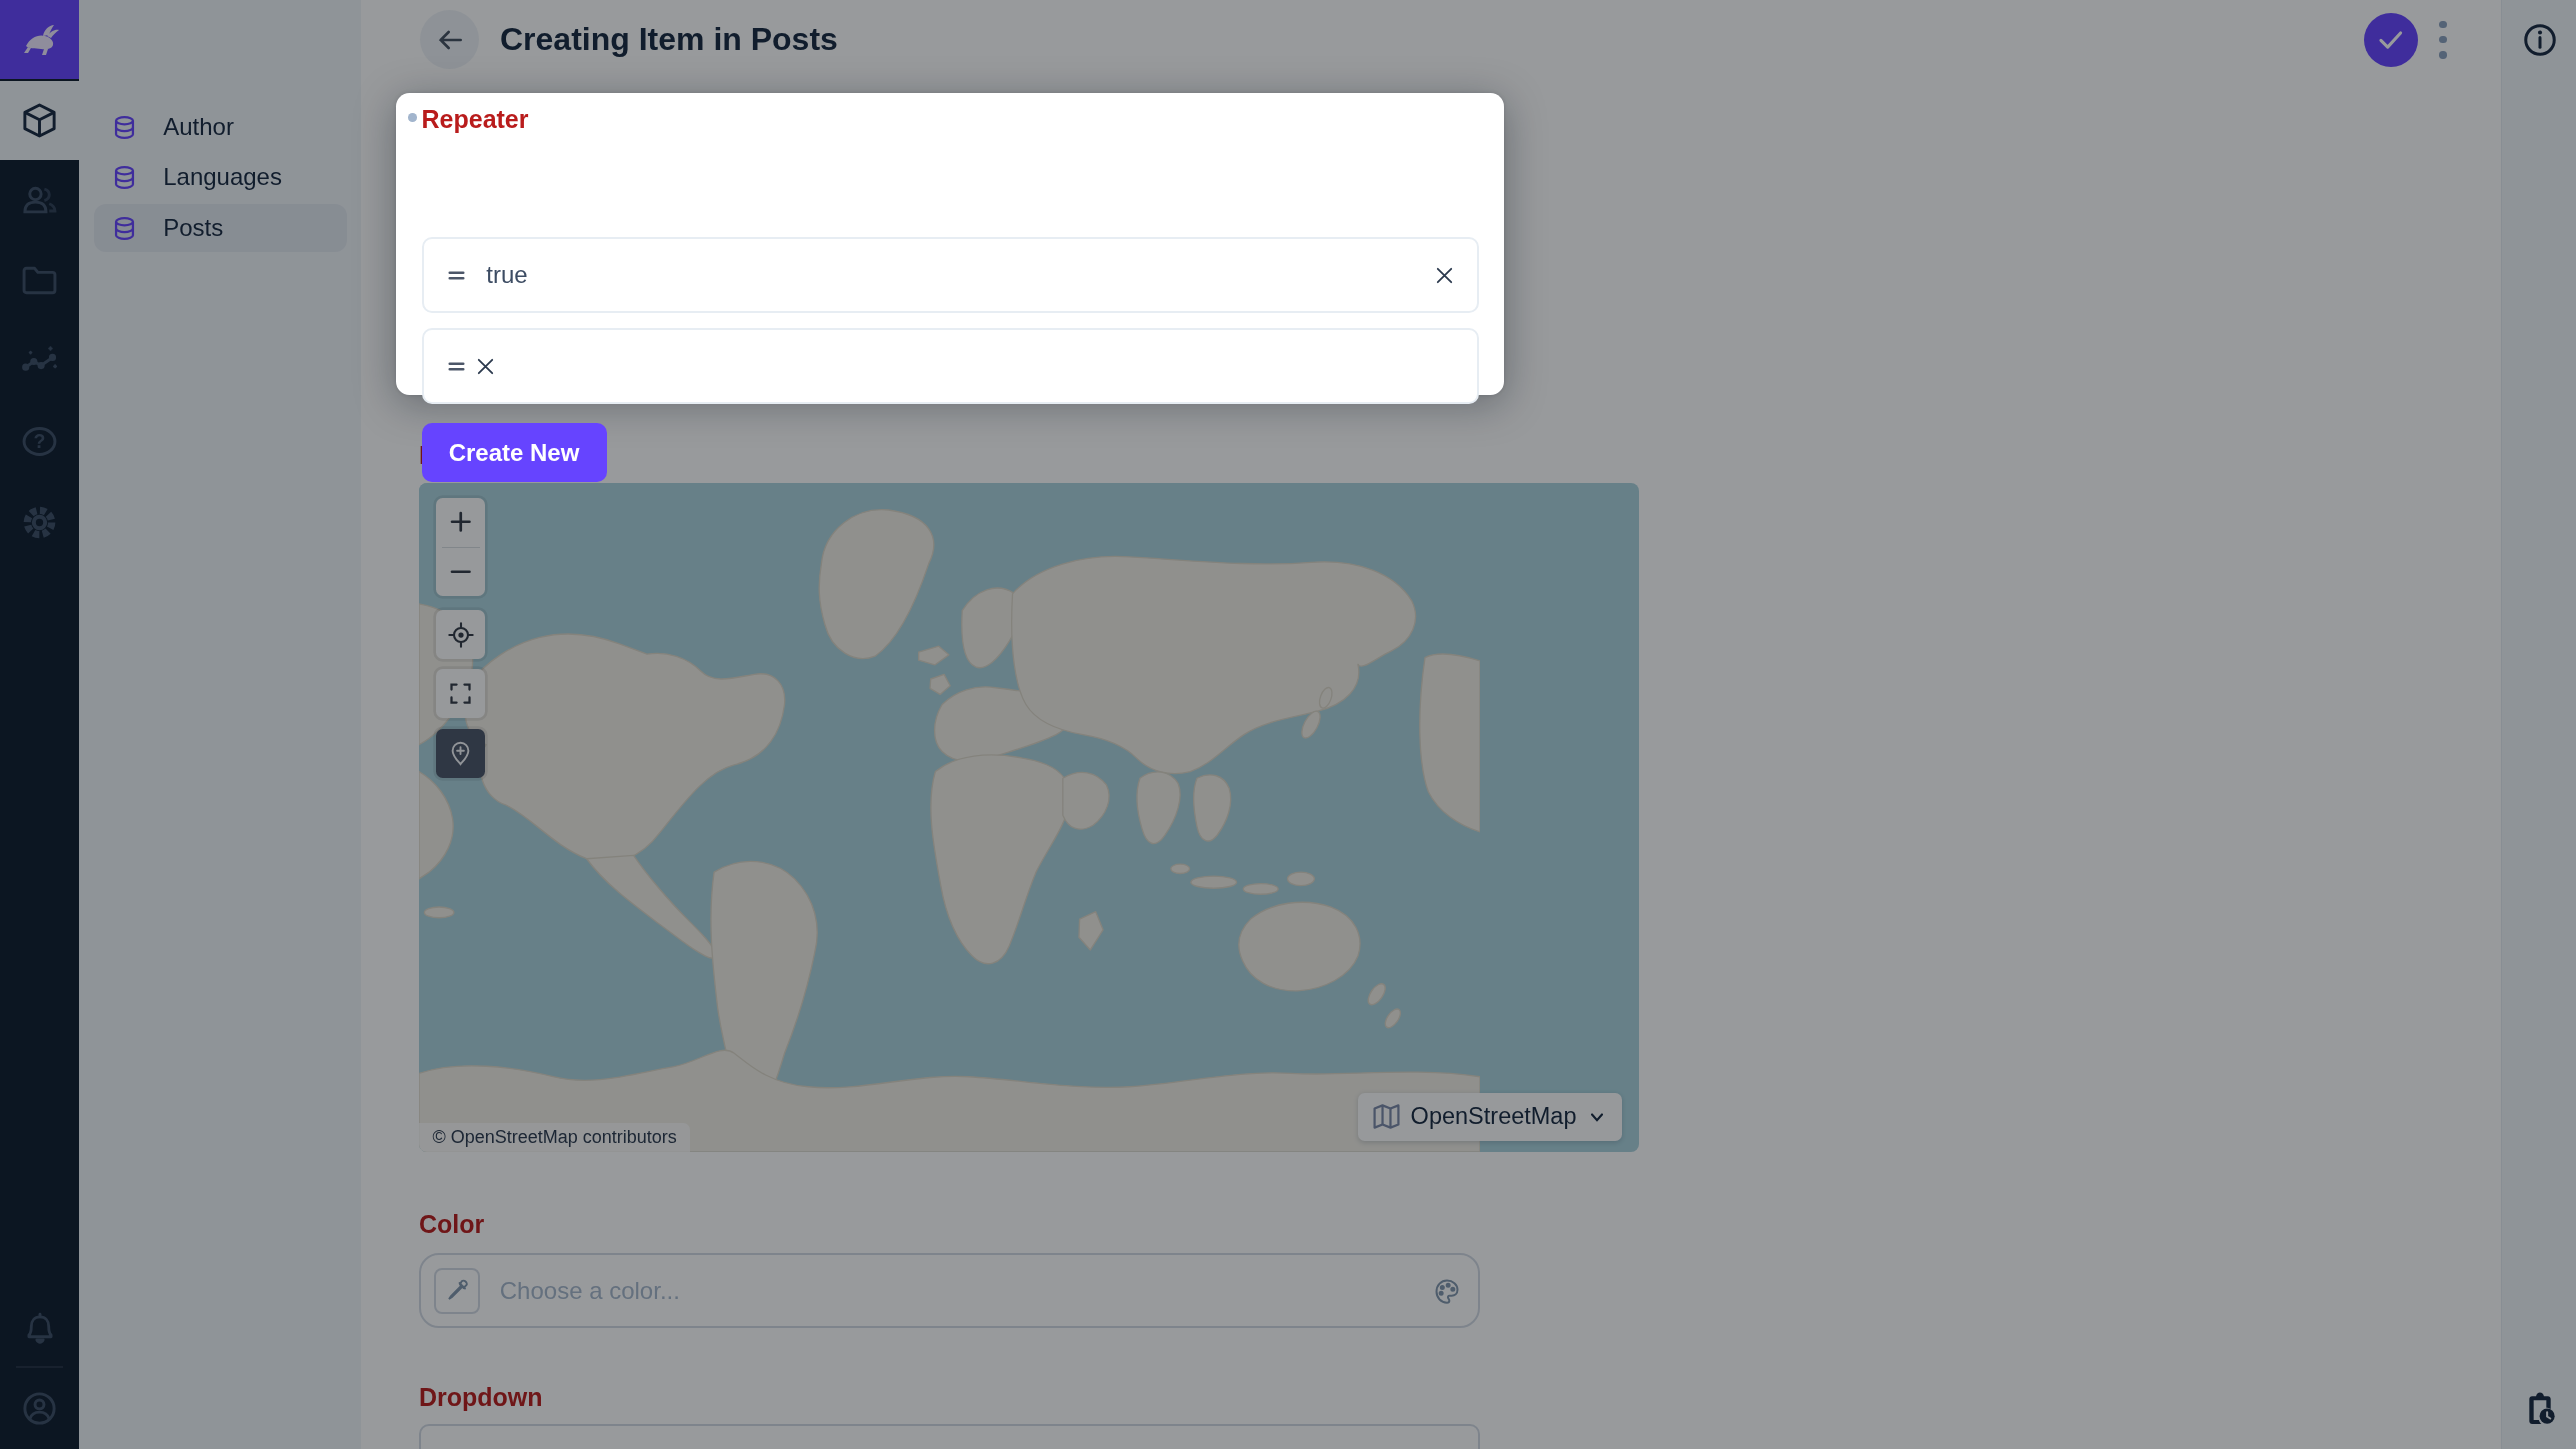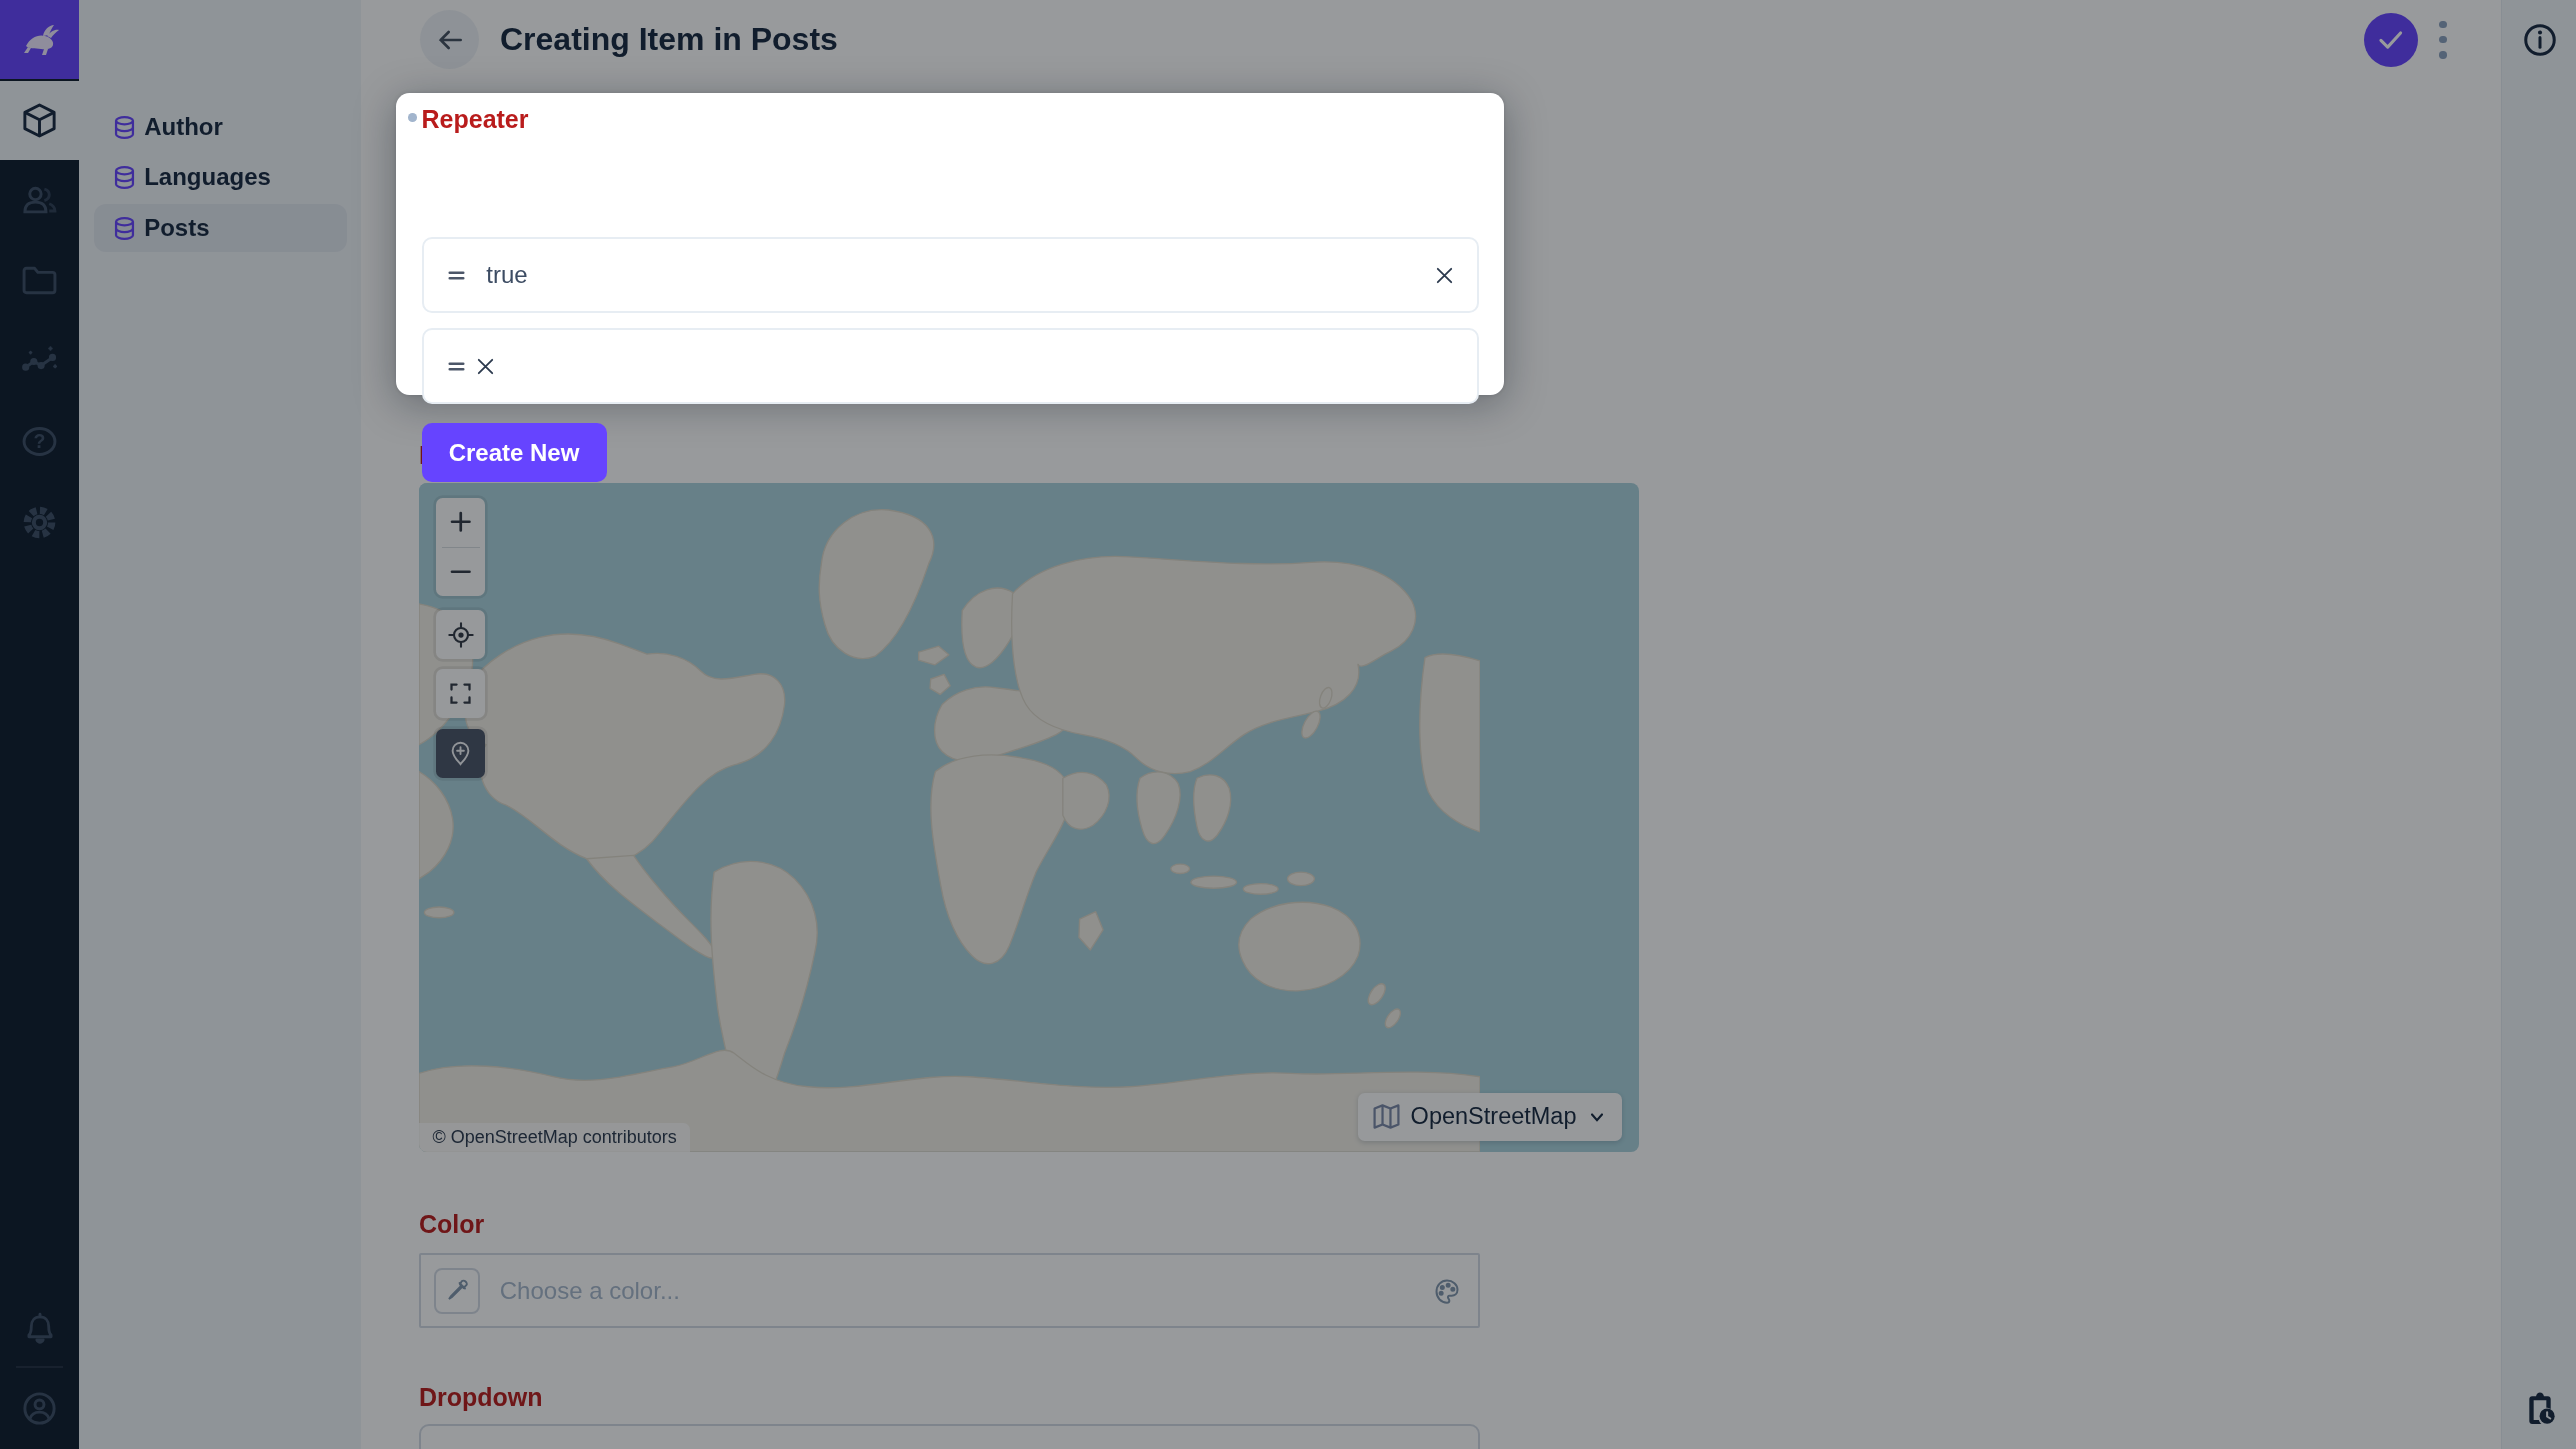--- a/index.html
+++ b/index.html
@@ -18,21 +18,21 @@
   .rail-divider{left:16px;width:47px;height:2px;background:#243042}
 
   
   .nav{left:79px;top:0;width:282px;height:1449px;background:#f0f4f9;z-index:2}
   .project-row{left:0;top:0;width:282px;height:79px;display:flex;align-items:center}
   .project-row .p-icon{margin-left:32px}
   .project-row .p-label{margin-left:16px;font-size:24px;font-weight:600;color:#172940}
   .nav-item{left:14.8px;width:253px;height:48px;border-radius:12px;display:flex;align-items:center}
   .nav-item.active{background:#e2e8f0}
   .nav-item .db{margin-left:17.4px}
-  .nav-item .lbl{margin-left:6px;font-size:24px;color:#172940;font-weight:700}
+  .nav-item .lbl{margin-left:25px;font-size:24px;color:#172940;font-weight:400}
 
   
   .header{left:362px;top:0;width:2139px;height:79px;background:#fff;z-index:1}
   .back-btn{left:58px;top:10px;width:59px;height:59px;border-radius:50%;background:#eef2f7;display:flex;align-items:center;justify-content:center}
   .page-title{left:138px;top:0;height:79px;display:flex;align-items:center;font-size:32px;font-weight:700;color:#172940}
   .save-btn{left:2002px;top:12.7px;width:54px;height:54px;border-radius:50%;background:#6644ff;display:flex;align-items:center;justify-content:center}
   .kebab{left:2061px;top:12.7px;width:40px;height:54px;display:flex;flex-direction:column;align-items:center;justify-content:center;gap:8px}
   .kebab i{width:7.4px;height:7.4px;border-radius:50%;background:#8aa0bd}
 
   
@@ -40,21 +40,21 @@
   .strip-btn{left:0;width:75px;height:79px;display:flex;align-items:center;justify-content:center}
 
   
   .field-label{font-size:25px;font-weight:600;color:#b91c1c}
   .map-box{left:419px;top:483px;width:1220px;height:669px;border-radius:8px;overflow:hidden;background:#abd3dd}
   .map-ctl{left:17.4px;width:49px;border-radius:6.7px;background:#fdfdfd;box-shadow:0 0 0 2.7px rgba(0,0,0,.08);display:flex;flex-direction:column;align-items:center;justify-content:center}
   .map-ctl.dark{background:#4b5568}
   .attribution{left:0;bottom:0;height:29.5px;padding:0 13.4px;background:rgba(255,255,255,.72);border-top-right-radius:6.7px;display:flex;align-items:center;font-size:18px;color:#2c3a4e}
   .osm-chip{right:17px;bottom:11.4px;height:48px;padding:0 14.8px;background:#fdfdfd;border-radius:6.7px;box-shadow:0 1.3px 5.4px rgba(23,41,64,.18);display:flex;align-items:center;gap:10.7px;font-size:23.5px;color:#172940}
 
-  .input-shell{left:419px;width:1061px;background:#fff;border:2px solid #d3dae4;border-radius:2px;box-sizing:border-box;display:flex;align-items:center}
+  .input-shell{left:419px;width:1061px;background:#fff;border:2px solid #d3dae4;border-radius:20px;box-sizing:border-box;display:flex;align-items:center}
   .color-input{top:1253px;height:75px}
   .swatch-btn{width:46px;height:46px;margin-left:13.4px;border:2px solid #d3dae4;border-radius:8px;display:flex;align-items:center;justify-content:center;box-sizing:border-box}
   .color-text{flex:1;margin-left:17.4px;border:none;outline:none;font-size:24px;color:#172940;font-family:"Liberation Sans",sans-serif;background:transparent}
   .color-text::placeholder{color:#a6b7cc}
   .trail-icon{margin-right:17.4px}
   .dropdown-stub{top:1424px;height:60px;border-radius:10px}
 
   
   .overlay{left:0;top:0;width:2576px;height:1449px;background:rgba(10,14,20,.42);z-index:10}
   .repeater-card{left:396px;top:93px;width:1108px;height:302px;background:#fff;border-radius:13.4px;z-index:20;

